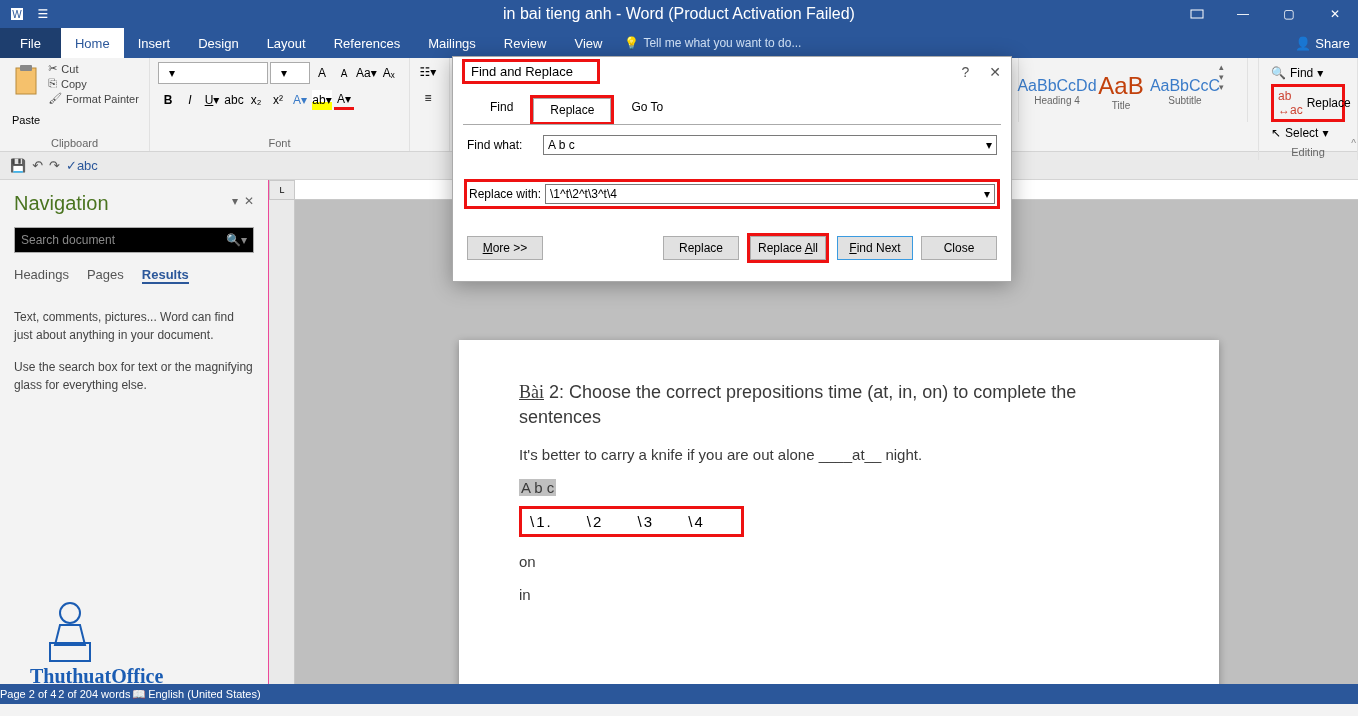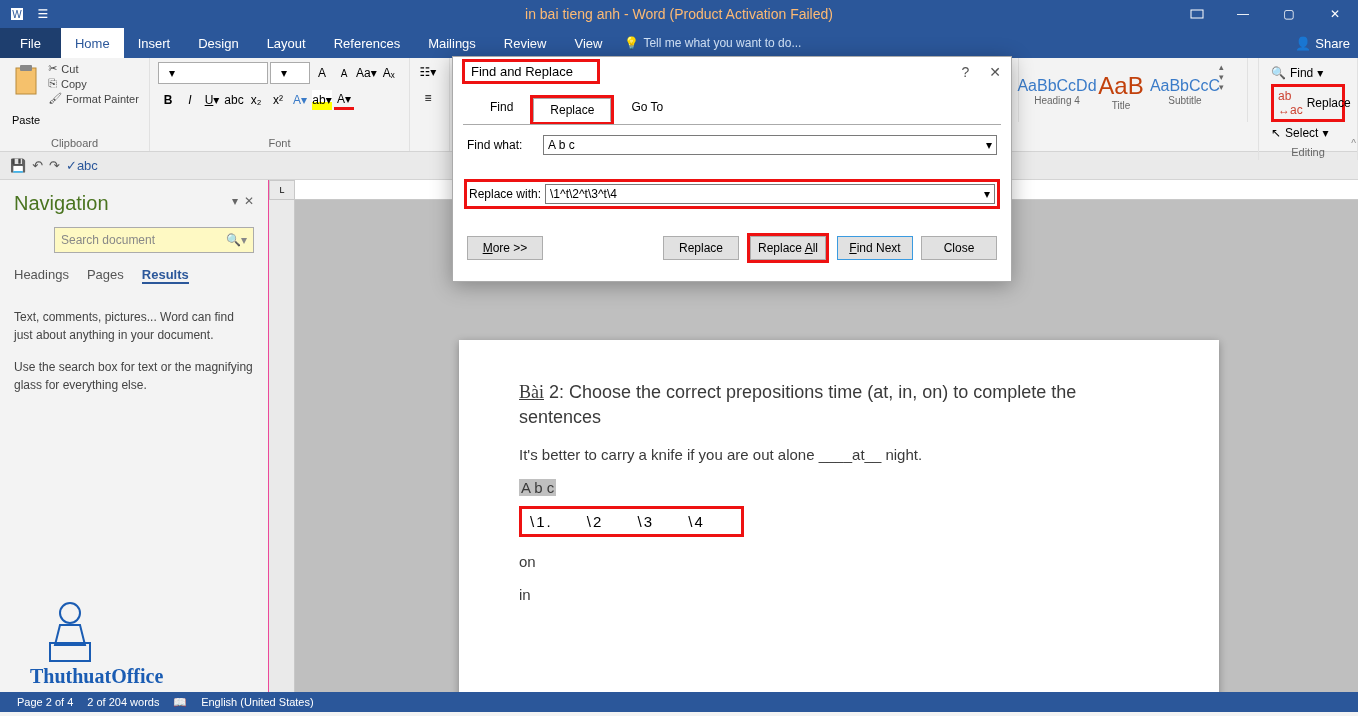--- a/index.html
+++ b/index.html
@@ -2,21 +2,21 @@
 <html><head>
 <meta charset="utf-8">
 <style>
 * { margin: 0; padding: 0; box-sizing: border-box; font-family: "Segoe UI", Tahoma, sans-serif; }
 body { background: #f3f3f3; width: 1358px; height: 716px; overflow: hidden; position: relative; }
 
 
 .titlebar { height: 28px; background: #2b579a; color: #fff; display: flex; align-items: center; position: relative; }
 .titlebar-left { display: flex; gap: 4px; padding-left: 6px; }
 .qat-btn { width: 22px; height: 22px; display: flex; align-items: center; justify-content: center; font-size: 12px; }
-.titlebar-title { position: absolute; left: 50%; transform: translateX(-50%); font-size: 14px; color: #fdba74; }
+.titlebar-title { position: absolute; left: 50%; transform: translateX(-50%); font-size: 16px; color: #ffffff; }
 .window-controls { position: absolute; right: 0; top: 0; display: flex; height: 28px; }
 .wc { width: 46px; display: flex; align-items: center; justify-content: center; color: #fff; font-size: 12px; }
 
 
 .ribbon-tabs { height: 30px; background: #2b579a; display: flex; align-items: stretch; color: #fff; font-size: 13px; }
 .ribbon-tab { padding: 0 14px; display: flex; align-items: center; cursor: pointer; }
 .ribbon-tab.active { background: #fff; color: #2b579a; }
 .ribbon-tab.file { background: #1e3e6e; padding: 0 20px; }
 .tell-me { display: flex; align-items: center; color: #cfe0f5; font-size: 12px; margin-left: 8px; gap: 4px; }
 .share { position: absolute; right: 8px; height: 30px; display: flex; align-items: center; gap: 4px; font-size: 13px; }
@@ -40,21 +40,21 @@
 .replace-highlight { border: 3px solid #e11; padding: 2px 4px; }
 
 
 .qat-row { height: 28px; background: #eaeaea; border-bottom: 1px solid #d4d4d4; display: flex; align-items: center; gap: 6px; padding-left: 10px; font-size: 13px; color: #555; }
 
 
 .workspace { display: flex; height: calc(716px - 28px - 30px - 94px - 28px - 20px); }
 .nav-pane { width: 269px; background: #f3f3f3; border-right: 1px solid #ec4899; padding: 12px 14px; position: relative; }
 .nav-title { font-size: 20px; color: #4a7420; display: flex; align-items: center; }
 .nav-title-controls { position: absolute; right: 14px; top: 14px; font-size: 12px; color: #666; display: flex; gap: 6px; }
-.search-box { margin-top: 12px; border: 1px solid #ababab; background: #fef9c3; height: 26px; display: flex; align-items: center; padding: 0 6px; font-size: 12px; color: #888; justify-content: space-between; margin-left: 40px; }
+.search-box { margin-top: 12px; border: 1px solid #ababab; background: #000000; height: 26px; display: flex; align-items: center; padding: 0 6px; font-size: 12px; color: #888; justify-content: space-between; }
 .nav-tabs { margin-top: 14px; display: flex; gap: 18px; font-size: 13px; color: #555; }
 .nav-tabs .sel { color: #2b579a; font-weight: bold; border-bottom: 2px solid #2b579a; }
 .nav-text { margin-top: 24px; font-size: 12px; color: #444; line-height: 1.5; }
 .logo-area { position: absolute; bottom: 8px; left: 30px; font-size: 13px; text-align: center; }
 .logo-area .name { font-family: "Comic Sans MS", cursive; font-size: 20px; font-weight: bold; color: #1a5cb3; }
 
 .doc-area { flex: 1; background: #bfbfbf; position: relative; overflow: hidden; }
 .ruler-corner { position: absolute; left: 0; top: 0; width: 26px; height: 20px; background: #eaeaea; border: 1px solid #c8c8c8; font-size: 9px; display: flex; align-items: center; justify-content: center; }
 .ruler-h { position: absolute; left: 26px; right: 0; top: 0; height: 20px; background: #fff; border-bottom: 1px solid #c8c8c8; }
 .ruler-v { position: absolute; left: 0; top: 20px; bottom: 0; width: 26px; background: #eaeaea; border-right: 1px solid #c8c8c8; }
@@ -82,21 +82,21 @@
 .fld-label { width: 76px; }
 .fld-input { flex: 1; border: 1px solid #7a7a7a; height: 20px; padding: 0 4px; font-size: 12px; display: flex; align-items: center; justify-content: space-between; background: #fff; }
 .replace-row-hl { border: 3px solid #e11; padding: 2px; margin: 24px -3px 8px -3px; }
 .dlg-buttons { display: flex; gap: 8px; margin-top: 24px; align-items: center; }
 .dlg-btn { min-width: 76px; height: 24px; border: 1px solid #adadad; background: #e1e1e1; font-size: 12px; display: flex; align-items: center; justify-content: center; cursor: pointer; }
 .dlg-btn.primary { border: 1px solid #3b9be0; }
 .btn-hl { border: 3px solid #e11; padding: 0; }
 .btn-hl .dlg-btn { margin: 0; }
 
 
-.statusbar { position: absolute; bottom: 4px; left: 0; right: 0; height: 20px; background: #2b579a; color: #fff; font-size: 11px; display: flex; align-items: center; padding: 0 17px; gap: 14px; }
+.statusbar { position: absolute; bottom: 12px; left: 0; right: 0; height: 20px; background: #2b579a; color: #fff; font-size: 11px; display: flex; align-items: center; padding: 0 0; gap: 2px; }
 
 
 svg { display: block; }
 </style>
 </head>
 <body>
 
 <div class="titlebar">
   <div class="titlebar-left">
     <div class="qat-btn">

